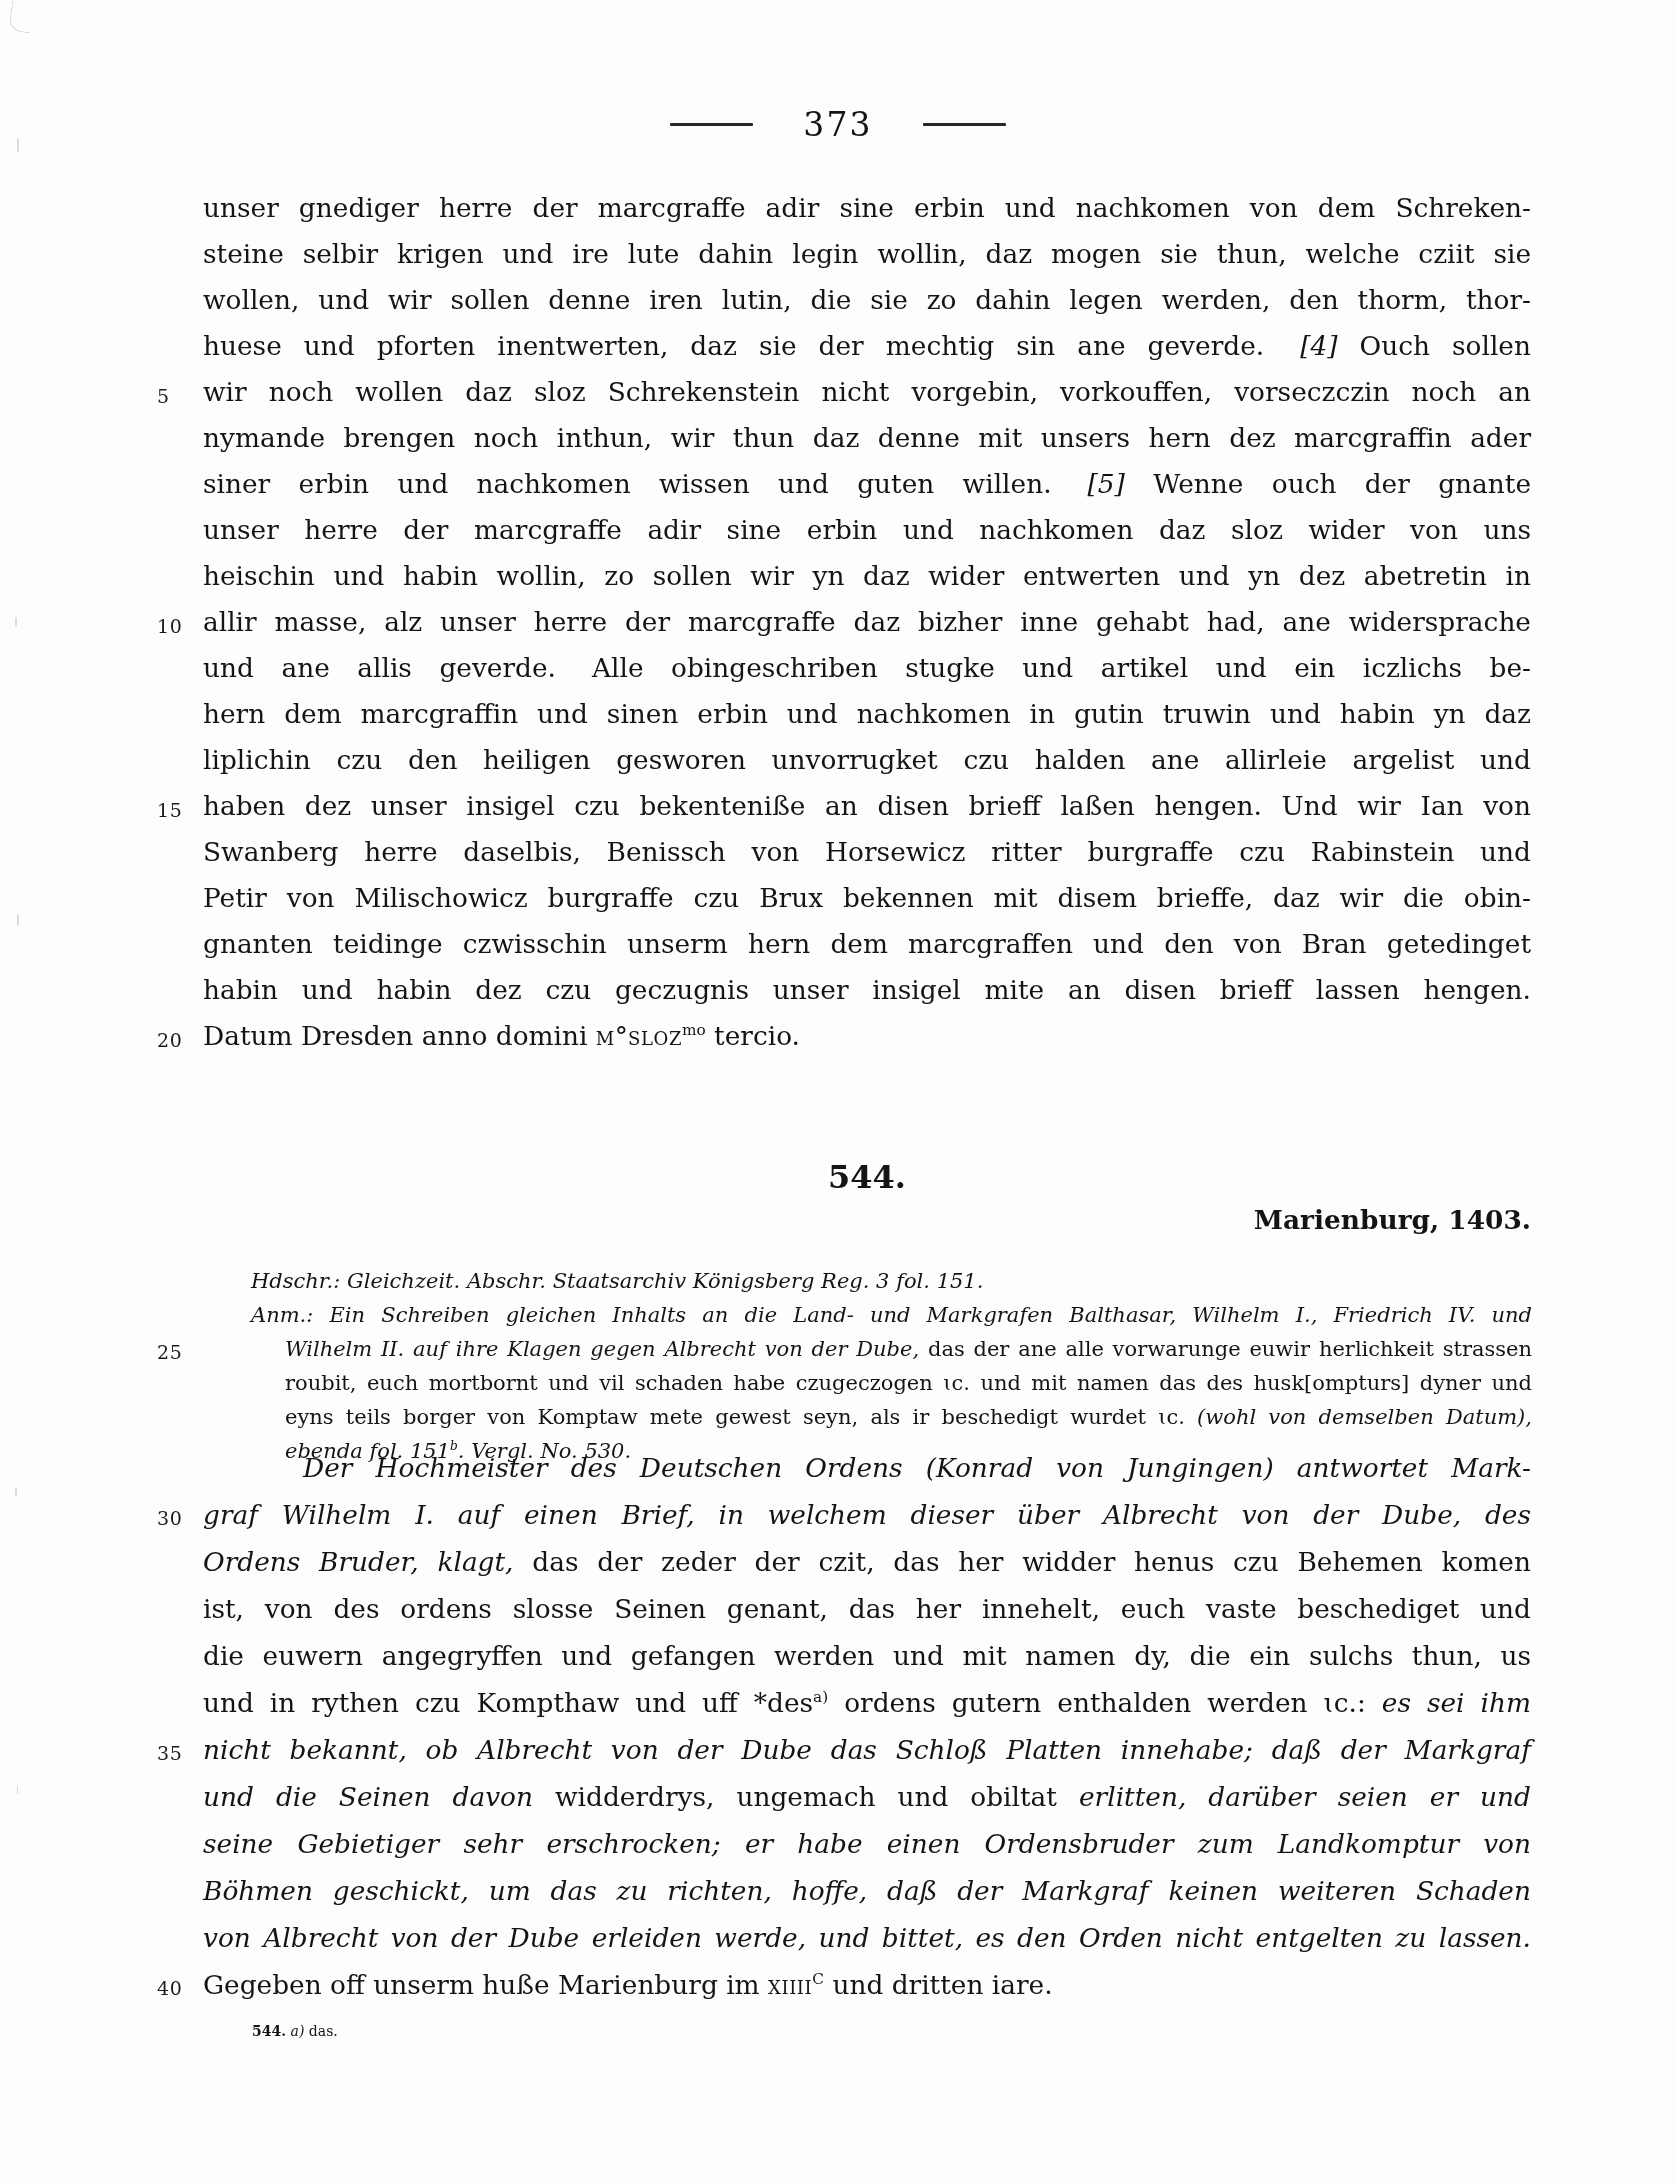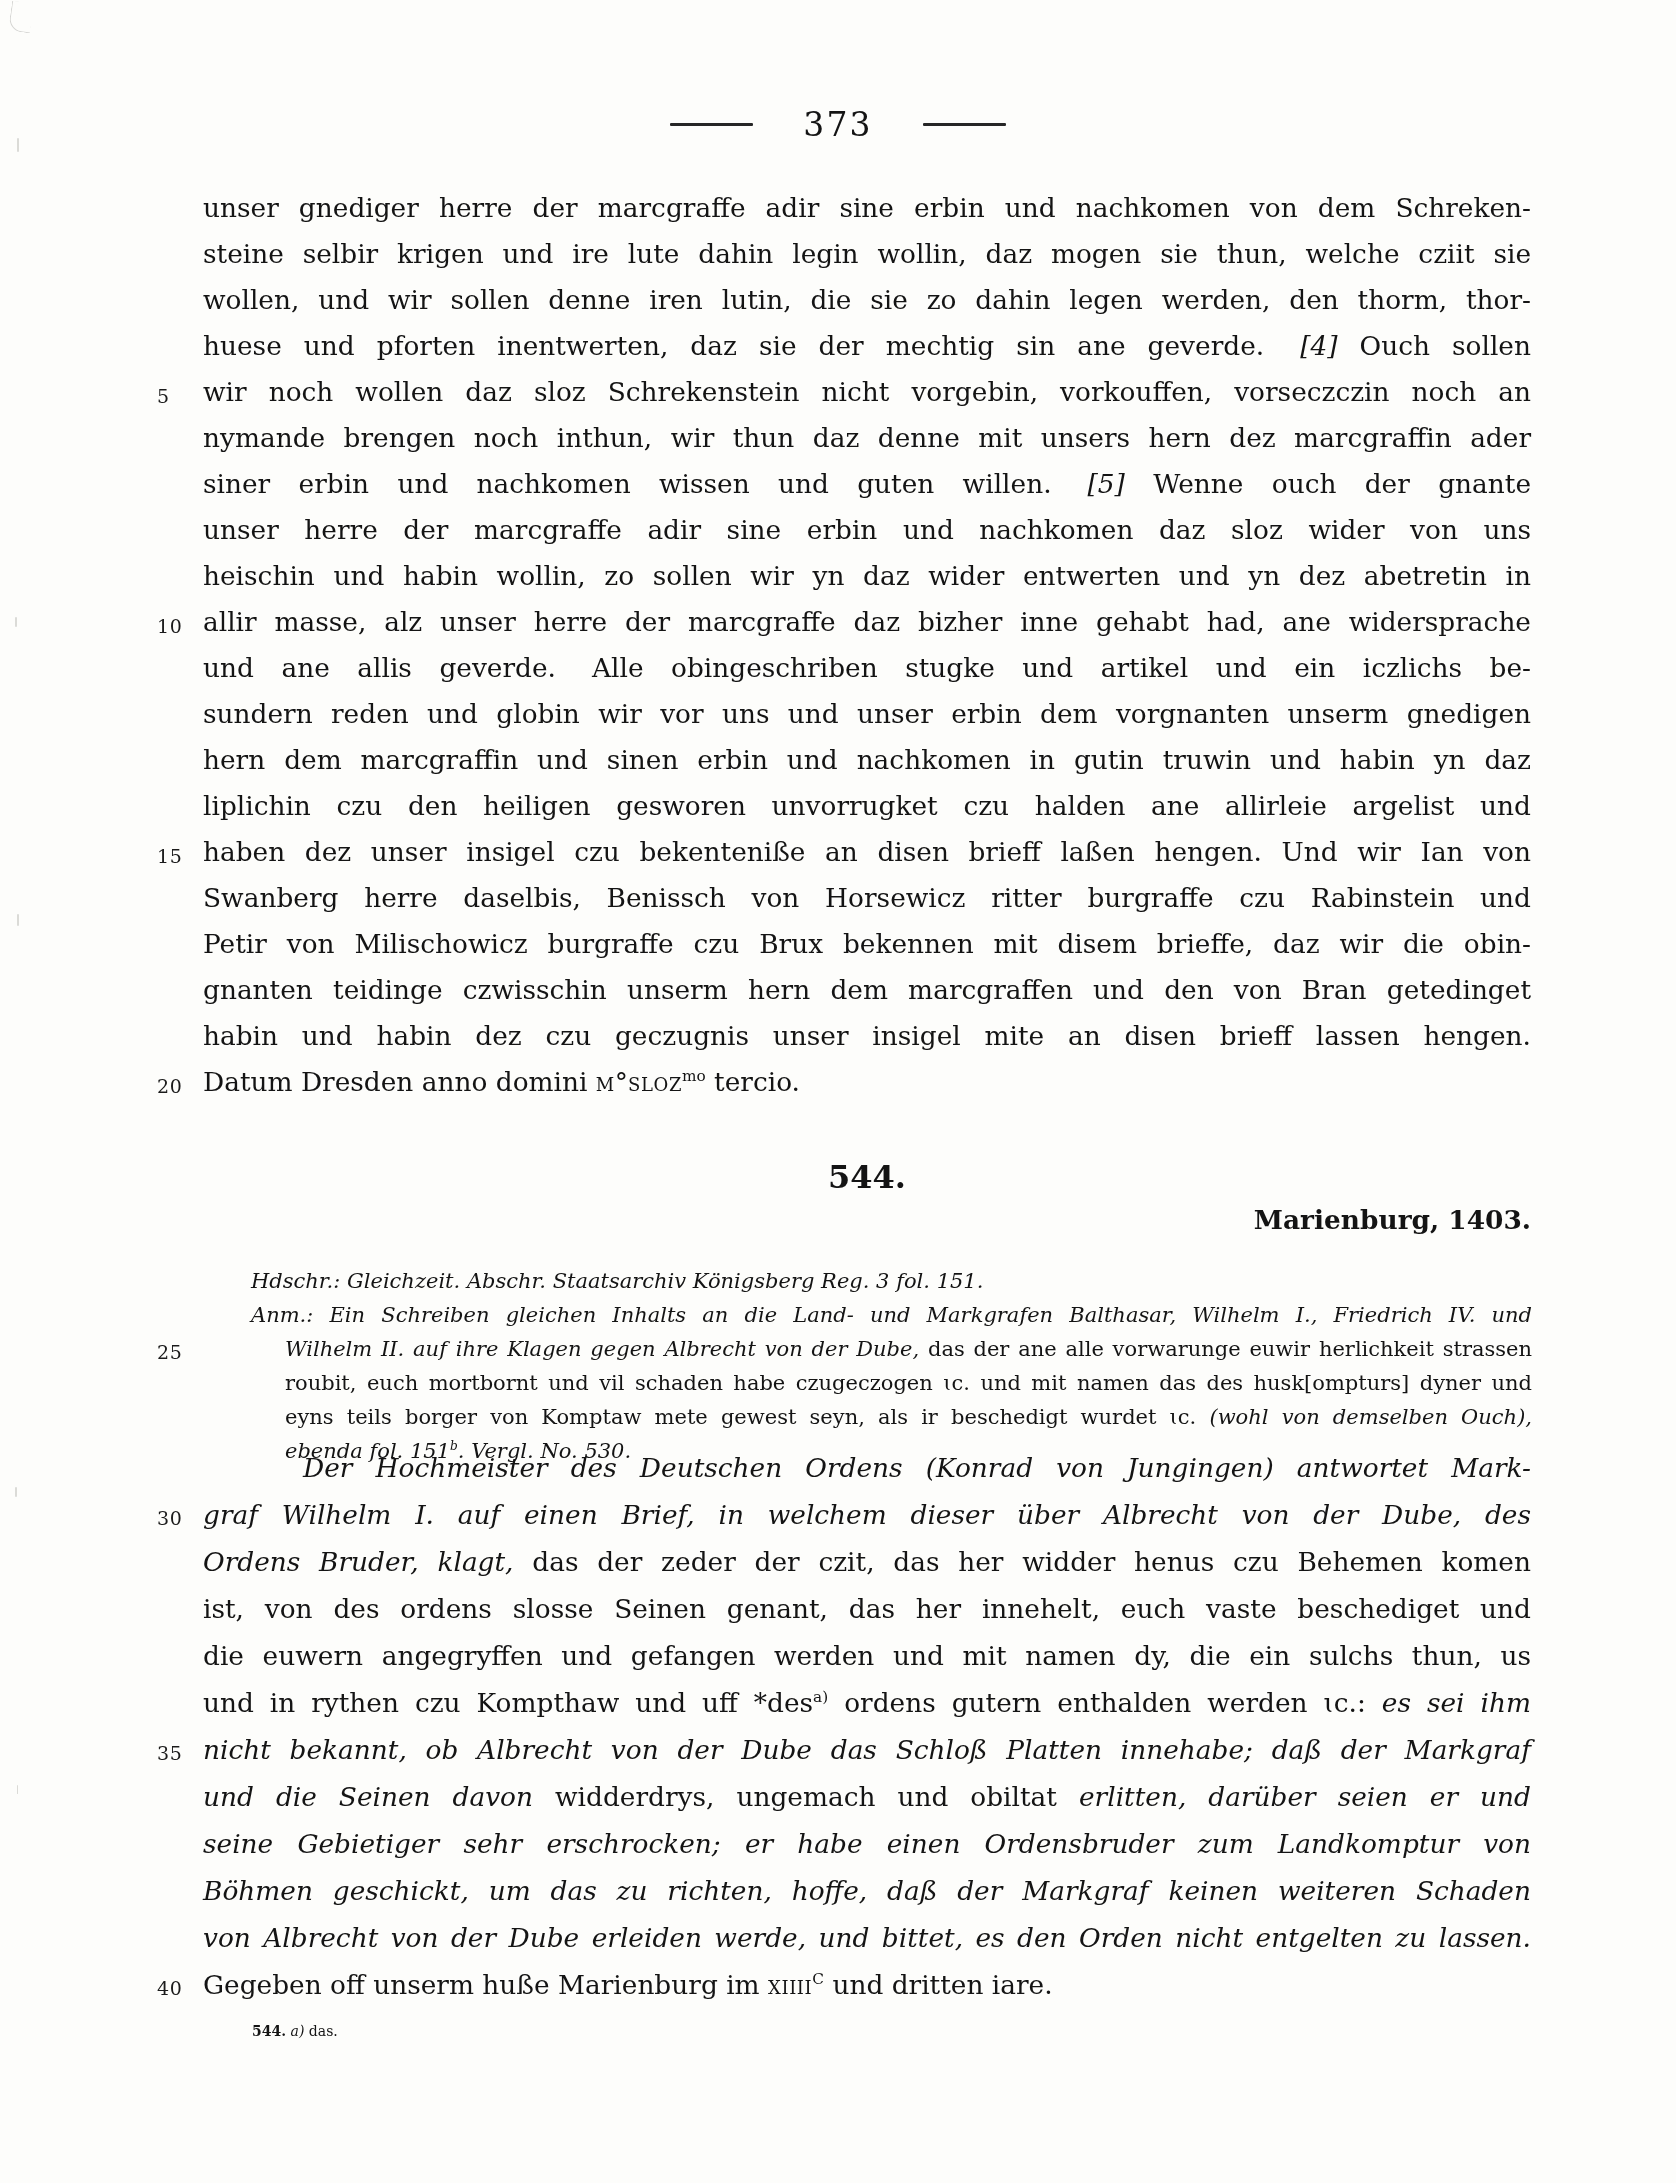--- a/index.html
+++ b/index.html
@@ -97,40 +97,39 @@
       <div class="line j"><span>steine selbir krigen und ire lute dahin legin wollin, daz mogen sie thun, welche cziit sie</span></div>
       <div class="line j"><span>wollen, und wir sollen denne iren lutin, die sie zo dahin legen werden, den thorm, thor-</span></div>
       <div class="line j"><span>huese und pforten inentwerten, daz sie der mechtig sin ane geverde.</span><span class="gap"></span><span class="it">[4]</span><span> Ouch sollen</span></div>
       <div class="line j"><span class="lineno">5</span><span>wir noch wollen daz sloz Schrekenstein nicht vorgebin, vorkouffen, vorseczczin noch an</span></div>
       <div class="line j"><span>nymande brengen noch inthun, wir thun daz denne mit unsers hern dez marcgraffin ader</span></div>
       <div class="line j"><span>siner erbin und nachkomen wissen und guten willen.</span><span class="gap"></span><span class="it">[5]</span><span> Wenne ouch der gnante</span></div>
       <div class="line j"><span>unser herre der marcgraffe adir sine erbin und nachkomen daz sloz wider von uns</span></div>
       <div class="line j"><span>heischin und habin wollin, zo sollen wir yn daz wider entwerten und yn dez abetretin in</span></div>
       <div class="line j"><span class="lineno">10</span><span>allir masse, alz unser herre der marcgraffe daz bizher inne gehabt had, ane widersprache</span></div>
       <div class="line j"><span>und ane allis geverde.</span><span class="gap"></span><span>Alle obingeschriben stugke und artikel und ein iczlichs be-</span></div>
-      <div class="line j"><span>sundern reden und globin wir vor uns und unser erbin dem vorgnanten unserm gnedigen</span></div>
       <div class="line j"><span>hern dem marcgraffin und sinen erbin und nachkomen in gutin truwin und habin yn daz</span></div>
       <div class="line j"><span>liplichin czu den heiligen gesworen unvorrugket czu halden ane allirleie argelist und</span></div>
       <div class="line j"><span class="lineno">15</span><span>haben dez unser insigel czu bekenteniße an disen brieff laßen hengen. Und wir Ian von</span></div>
       <div class="line j"><span>Swanberg herre daselbis, Benissch von Horsewicz ritter burgraffe czu Rabinstein und</span></div>
       <div class="line j"><span>Petir von Milischowicz burgraffe czu Brux bekennen mit disem brieffe, daz wir die obin-</span></div>
       <div class="line j"><span>gnanten teidinge czwisschin unserm hern dem marcgraffen und den von Bran getedinget</span></div>
       <div class="line j"><span>habin und habin dez czu geczugnis unser insigel mite an disen brieff lassen hengen.</span></div>
       <div class="line"><span class="lineno">20</span><span>Datum Dresden anno domini </span><span class="sc">m</span><span>°</span><span class="sc">sloz</span><sup>mo</sup><span> tercio.</span></div>
     </div>
 
   <div class="block entry-head">544.</div>
   <div class="block dateline">Marienburg, 1403.</div>
 
   <div class="block apparatus">
       <div class="line"><span class="it">Hdschr.: Gleichzeit. Abschr. Staatsarchiv Königsberg Reg. 3 fol. 151.</span></div>
       <div class="line j"><span class="it">Anm.: Ein Schreiben gleichen Inhalts an die Land- und Markgrafen Balthasar, Wilhelm I., Friedrich IV. und</span></div>
       <div class="line j ind"><span class="lineno">25</span><span class="it">Wilhelm II. auf ihre Klagen gegen Albrecht von der Dube, </span><span>das der ane alle vorwarunge euwir herlichkeit strassen</span></div>
       <div class="line j ind"><span>roubit, euch mortbornt und vil schaden habe czugeczogen ɩc. und mit namen das des husk[ompturs] dyner und</span></div>
-      <div class="line j ind"><span>eyns teils borger von Komptaw mete gewest seyn, als ir beschedigt wurdet ɩc. </span><span class="it">(wohl von demselben Ouch),</span></div>
+      <div class="line j ind"><span>eyns teils borger von Komptaw mete gewest seyn, als ir beschedigt wurdet ɩc. </span><span class="it">(wohl von demselben Datum),</span></div>
       <div class="line ind"><span class="it">ebenda fol. 151</span><sup class="it">b</sup><span class="it">. Vergl. No. 530.</span></div>
     </div>
 
   <div class="block regest">
       <div class="line j ind-first"><span class="it">Der Hochmeister des Deutschen Ordens (Konrad von Jungingen) antwortet Mark-</span></div>
       <div class="line j"><span class="lineno">30</span><span class="it">graf Wilhelm I. auf einen Brief, in welchem dieser über Albrecht von der Dube, des</span></div>
       <div class="line j"><span class="it">Ordens Bruder, klagt, </span><span>das der zeder der czit, das her widder henus czu Behemen komen</span></div>
       <div class="line j"><span>ist, von des ordens slosse Seinen genant, das her innehelt, euch vaste beschediget und</span></div>
       <div class="line j"><span>die euwern angegryffen und gefangen werden und mit namen dy, die ein sulchs thun, us</span></div>
       <div class="line j"><span>und in rythen czu Kompthaw und uff *des</span><sup>a)</sup><span> ordens gutern enthalden werden ɩc.: </span><span class="it">es sei ihm</span></div>

